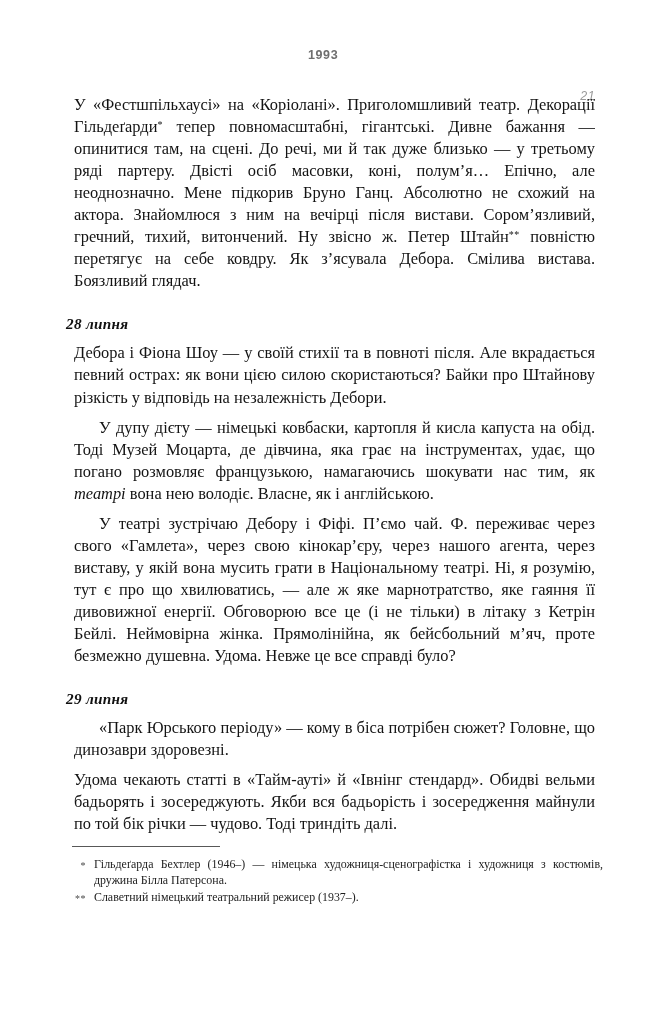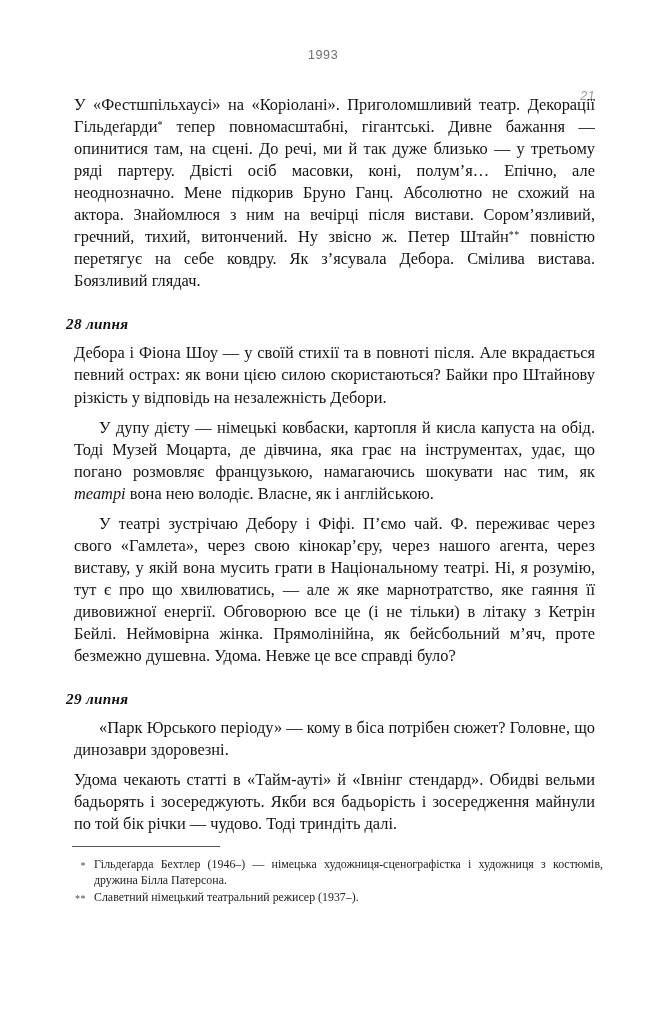--- a/index.html
+++ b/index.html
@@ -28,21 +28,21 @@
     left: 66px;
     right: 66px;
     height: 20px;
   }
   .runhead-year {
     position: absolute;
     left: 242px;
     top: 0;
     font-family: "Liberation Sans", "DejaVu Sans", sans-serif;
     font-size: 12.5px;
-    font-weight: normal;
+    font-weight: bold;
     letter-spacing: 0.6px;
     color: #6e6e6e;
   }
   .runhead-folio {
     position: absolute;
     right: 6px;
     top: 0;
     font-family: "Liberation Sans", "DejaVu Sans", sans-serif;
     font-style: italic;
     font-size: 12.5px;

